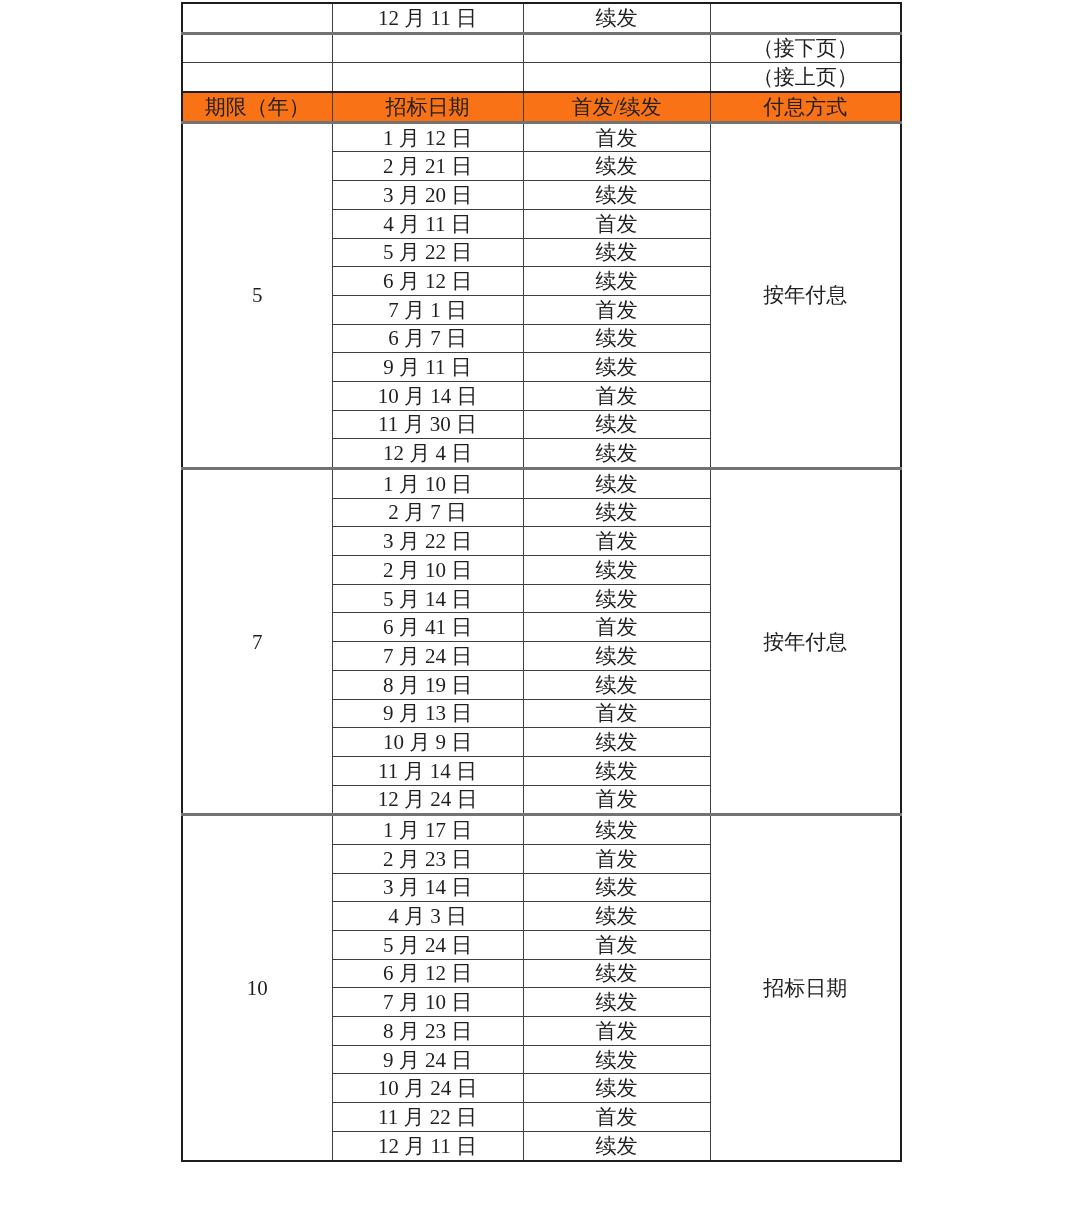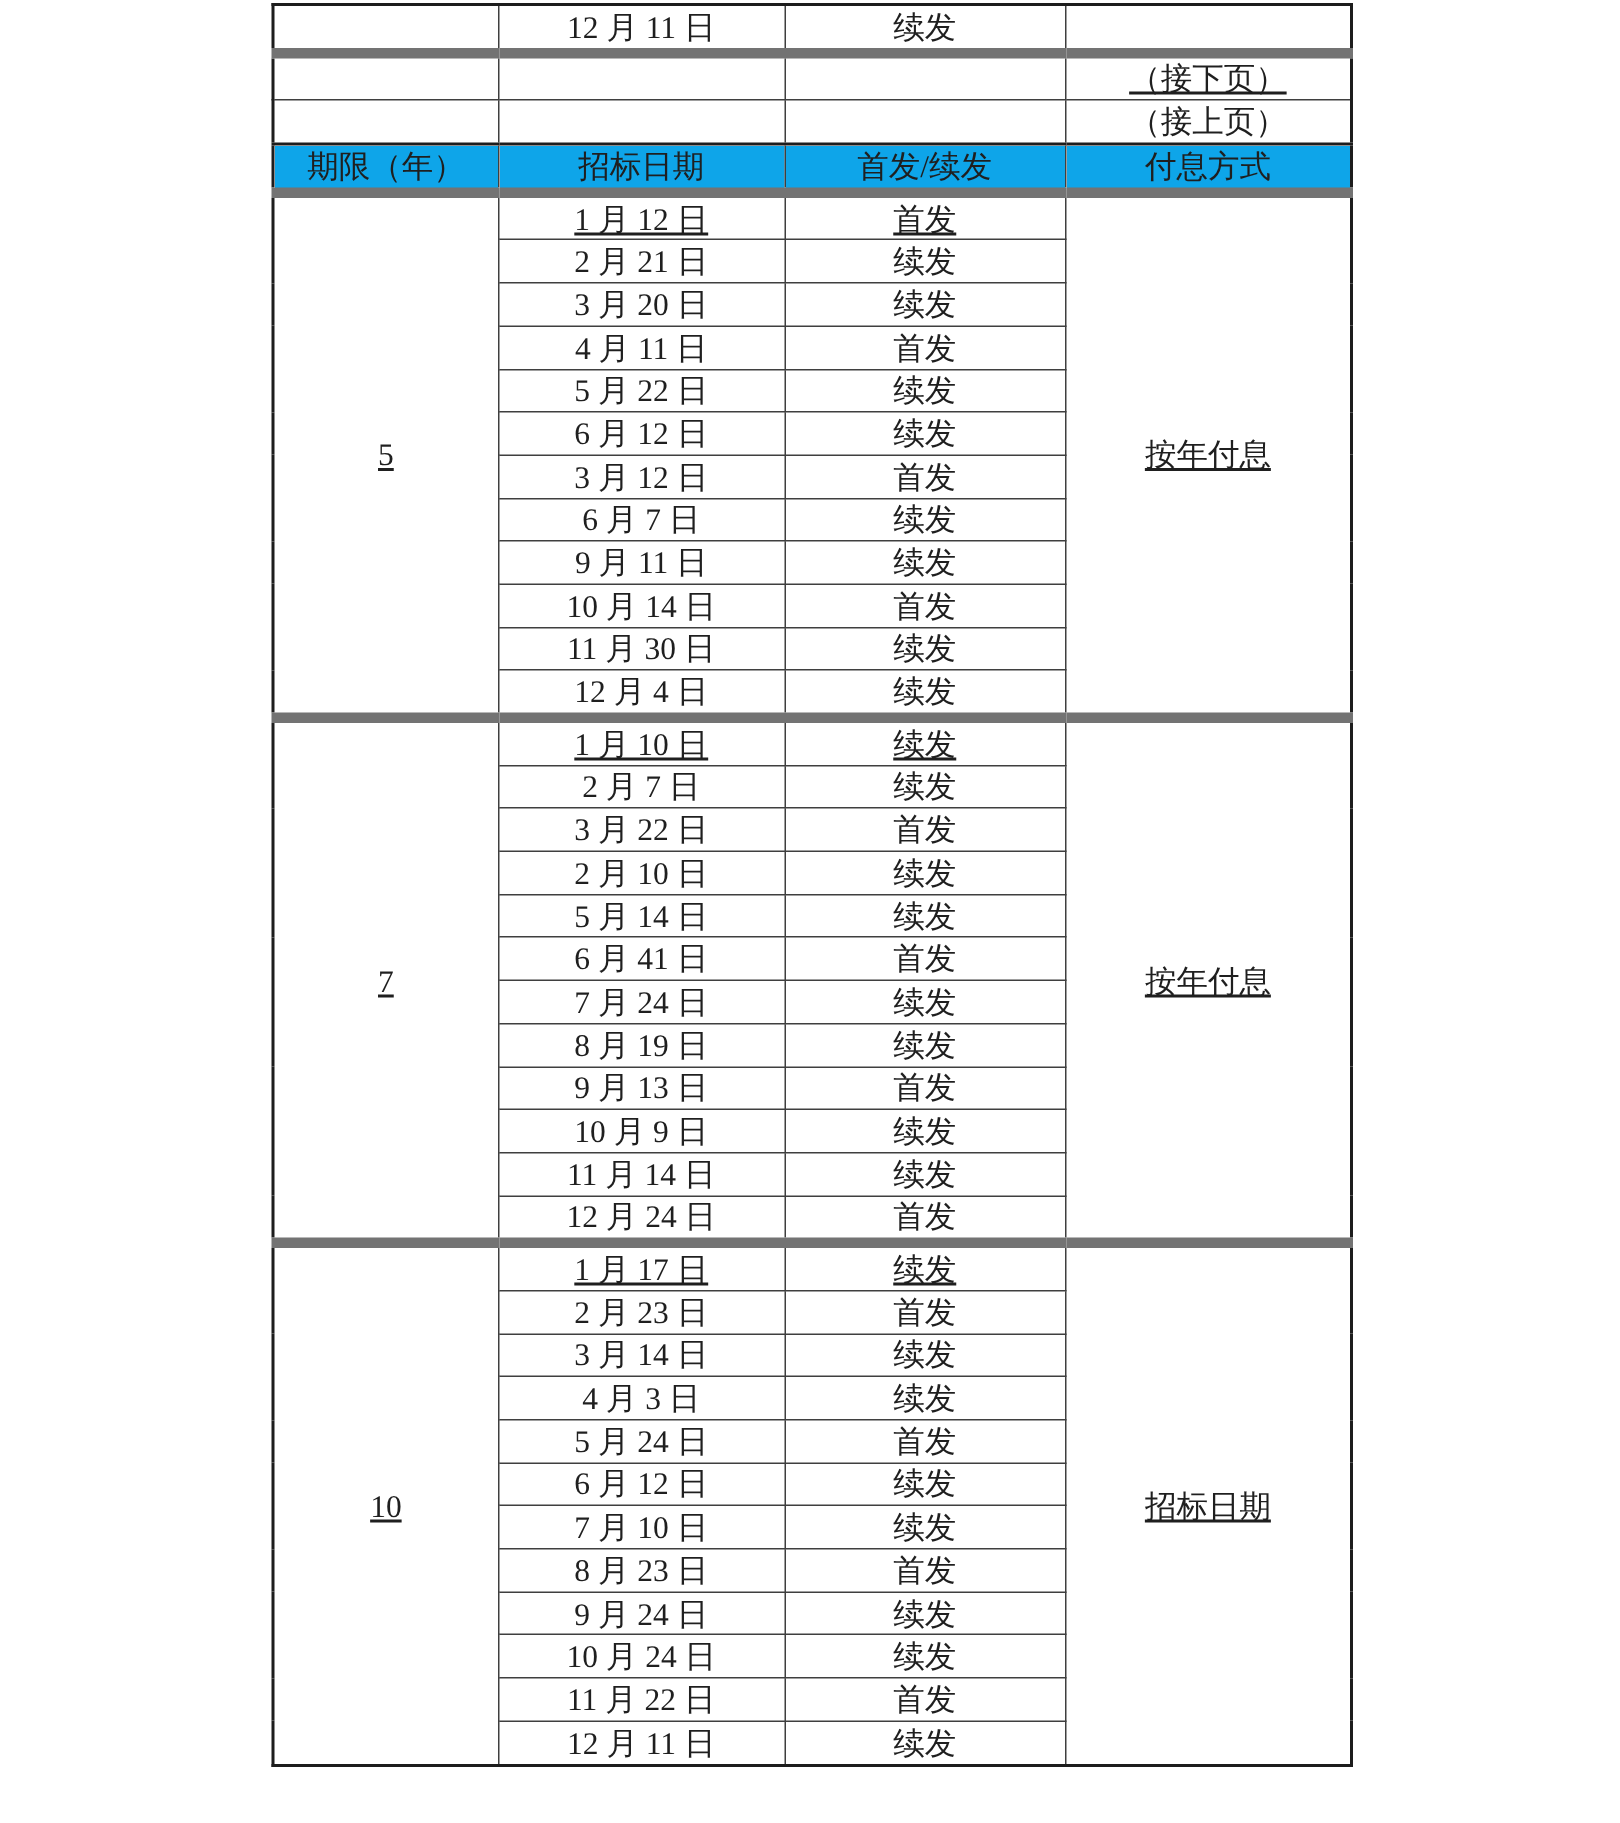--- a/index.html
+++ b/index.html
@@ -36,27 +36,26 @@
     padding: 0;
     text-align: center;
     vertical-align: middle;
     font-size: 21px;
     font-weight: normal;
     line-height: 1.15;
     overflow: hidden;
     white-space: nowrap;
   }
   table.schedule tr.header-row th {
-    background: #0ea5e9;
+    background: #f97316;
     border-top: 2px solid #1d1d1d;
     border-bottom: 2px solid #1d1d1d;
   }
   table.schedule .thick-top {
-    border-top: 7px solid #737373;
-    text-decoration: underline;
+    border-top: 3px solid #737373;
   }
 </style>
 </head>
 <body>
 
 <div class="page">
   <table class="schedule">
     <colgroup>
       <col style="width:150px">
       <col style="width:191px">
@@ -108,21 +107,21 @@
         </tr>
         <tr>
           <td>5 月 22 日</td>
           <td>续发</td>
         </tr>
         <tr>
           <td>6 月 12 日</td>
           <td>续发</td>
         </tr>
         <tr>
-          <td>3 月 12 日</td>
+          <td>7 月 1 日</td>
           <td>首发</td>
         </tr>
         <tr>
           <td>6 月 7 日</td>
           <td>续发</td>
         </tr>
         <tr>
           <td>9 月 11 日</td>
           <td>续发</td>
         </tr>

